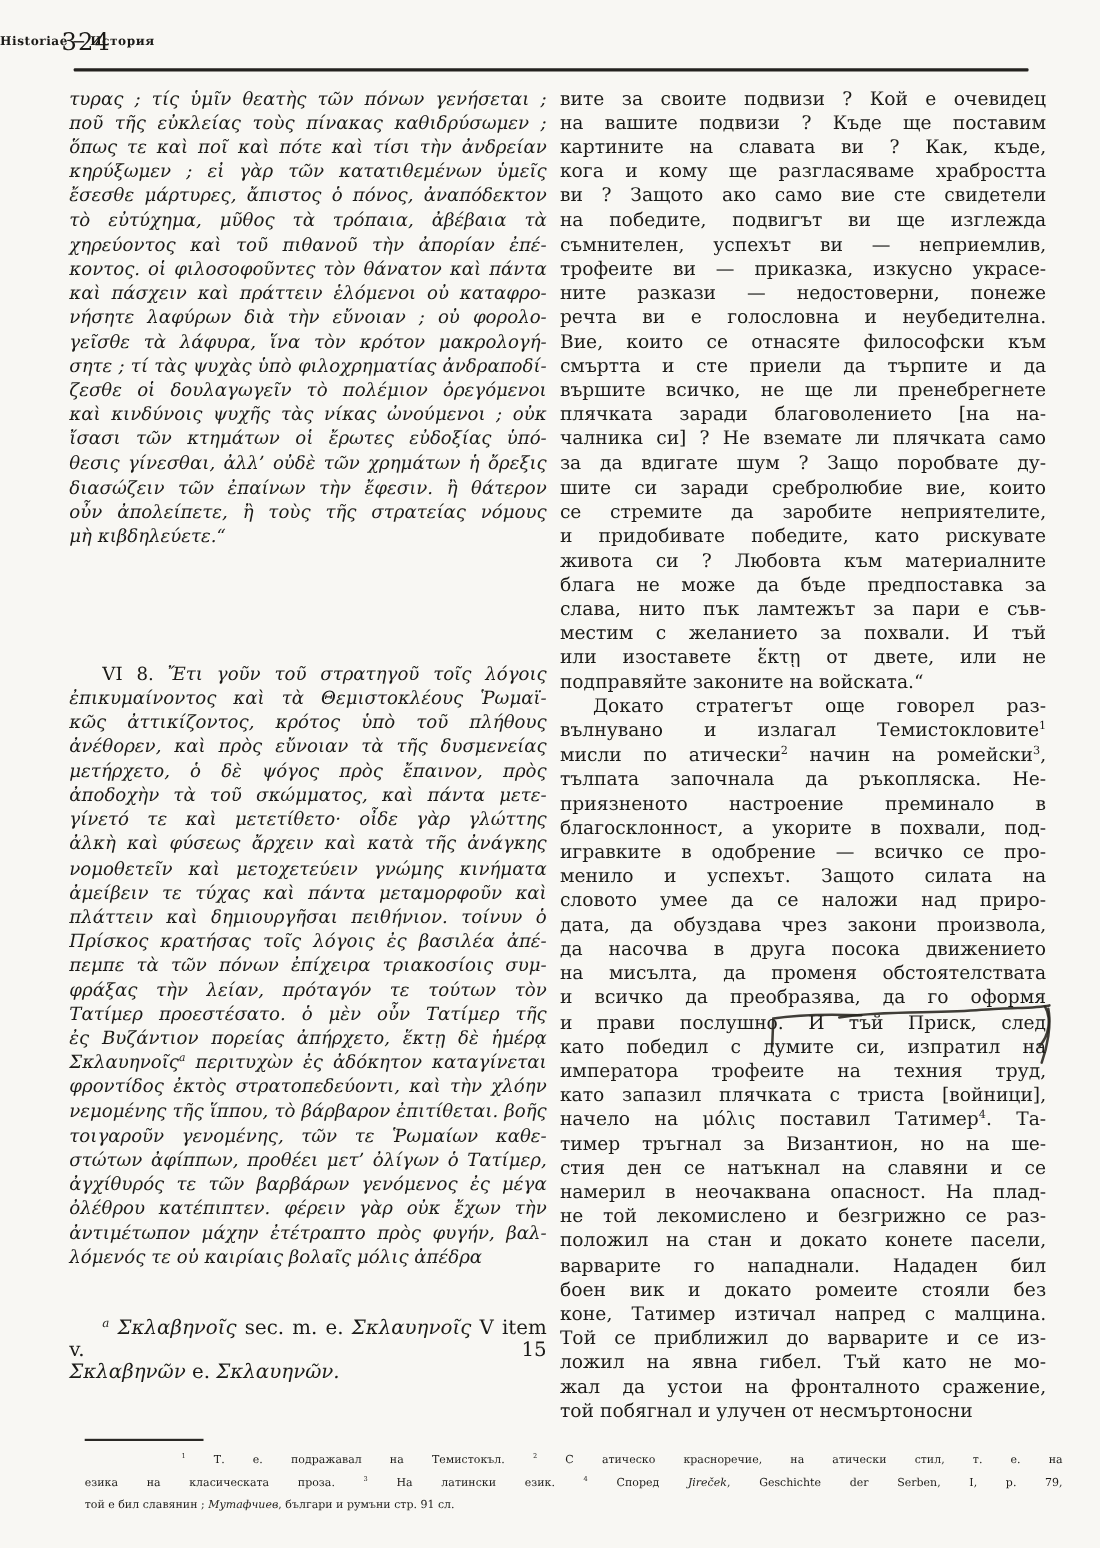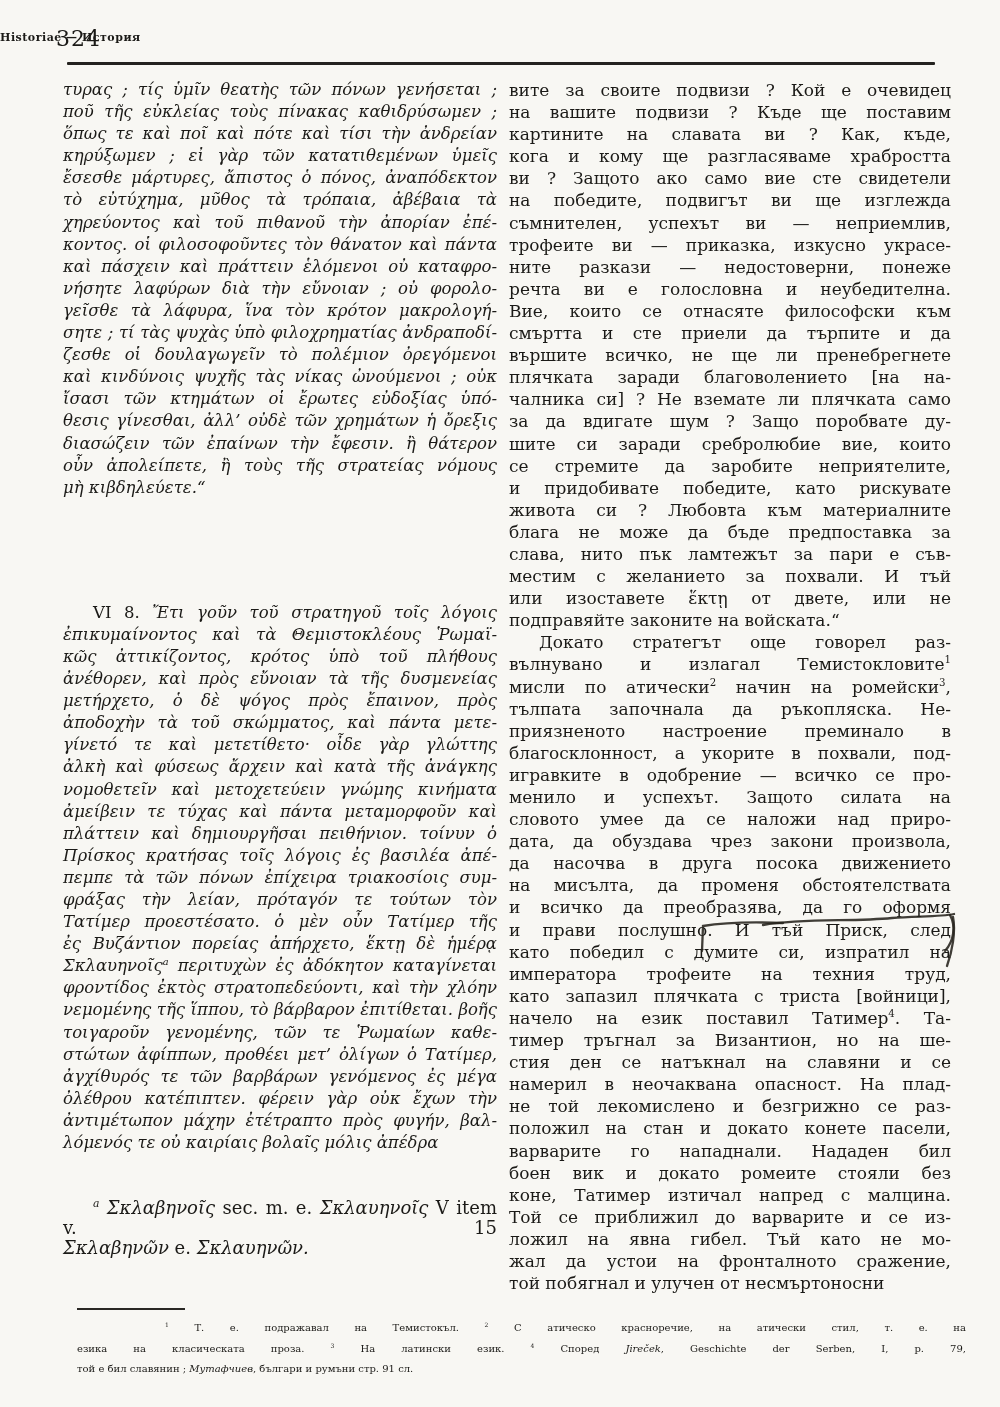--- a/index.html
+++ b/index.html
@@ -134,21 +134,21 @@
       <div class="line"><span>менило и успехът. Защото силата на</span></div>
       <div class="line"><span>словото умее да се наложи над приро-</span></div>
       <div class="line"><span>дата, да обуздава чрез закони произвола,</span></div>
       <div class="line"><span>да насочва в друга посока движението</span></div>
       <div class="line"><span>на мисълта, да променя обстоятелствата</span></div>
       <div class="line"><span>и всичко да преобразява, да го оформя</span></div>
       <div class="line"><span>и прави послушно. И тъй Приск, след</span></div>
       <div class="line"><span>като победил с думите си, изпратил на</span></div>
       <div class="line"><span>императора трофеите на техния труд,</span></div>
       <div class="line"><span>като запазил плячката с триста [войници],</span></div>
-      <div class="line"><span>начело на език поставил Татимер</span><sup>4</sup><span>. Та-</span></div>
+      <div class="line"><span>начело на μόλις поставил Татимер</span><sup>4</sup><span>. Та-</span></div>
       <div class="line"><span>тимер тръгнал за Византион, но на ше-</span></div>
       <div class="line"><span>стия ден се натъкнал на славяни и се</span></div>
       <div class="line"><span>намерил в неочаквана опасност. На плад-</span></div>
       <div class="line"><span>не той лекомислено и безгрижно се раз-</span></div>
       <div class="line"><span>положил на стан и докато конете пасели,</span></div>
       <div class="line"><span>варварите го нападнали. Нададен бил</span></div>
       <div class="line"><span>боен вик и докато ромеите стояли без</span></div>
       <div class="line"><span>коне, Татимер изтичал напред с малцина.</span></div>
       <div class="line"><span>Той се приближил до варварите и се из-</span></div>
       <div class="line"><span>ложил на явна гибел. Тъй като не мо-</span></div>

